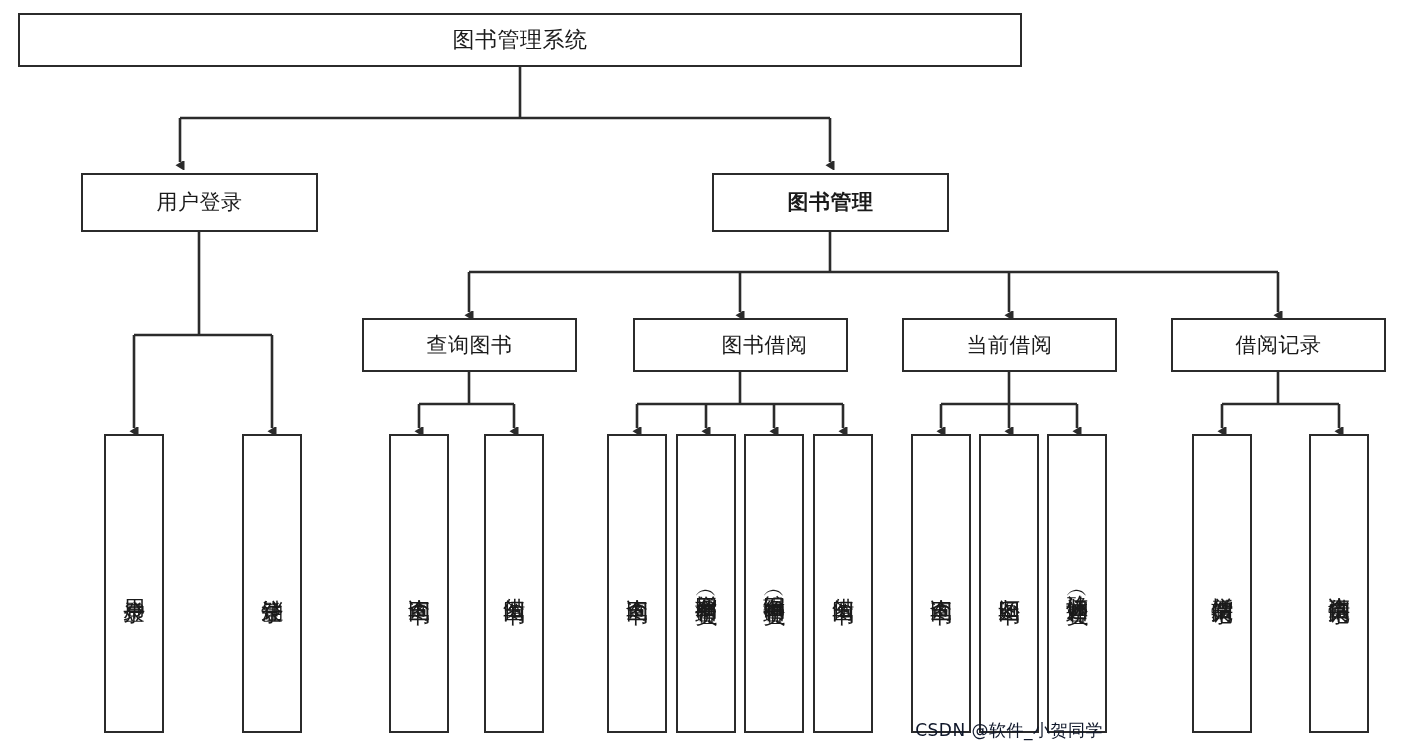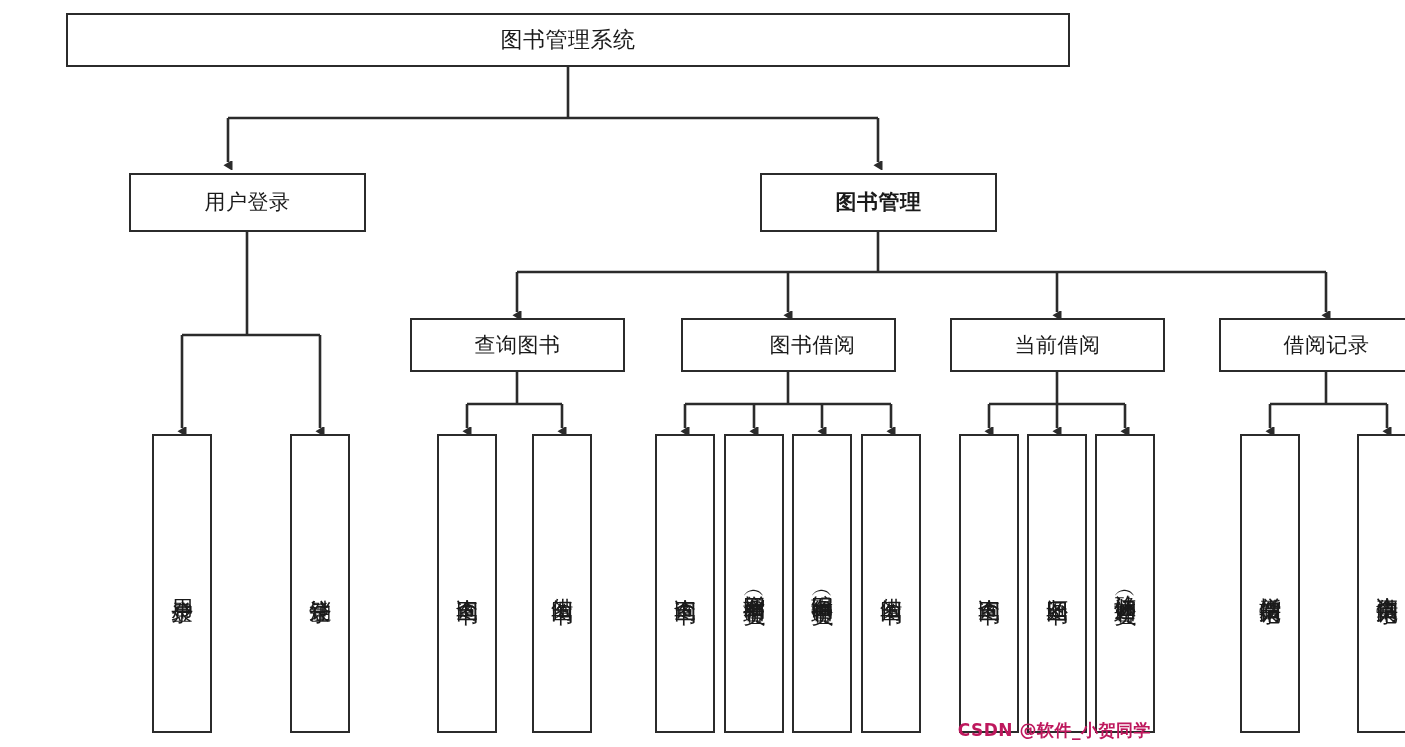--- a/index.html
+++ b/index.html
@@ -12,21 +12,20 @@
     height: 747px;
     font-family: "DejaVu Sans", "Liberation Sans", sans-serif;
     overflow: hidden;
     position: relative;
   }
   #diagram-root {
     position: relative;
     width: 1111px;
     height: 747px;
     background: #ffffff;
-    margin-left: 48px;
   }
   svg#connector-layer {
     position: absolute;
     left: 0;
     top: 0;
     width: 1405px;
     height: 747px;
     pointer-events: none;
   }
   .node-box {
@@ -63,24 +62,23 @@
     font-size: 22px;
     line-height: 1.12;
     letter-spacing: 1.5px;
     max-height: 100%;
   }
   #watermark {
     position: absolute;
     right: 8px;
     bottom: 5px;
     font-size: 17px;
-    color: #be185d;
+    color: #0f172a;
     letter-spacing: 0.5px;
     white-space: nowrap;
-    font-weight: bold;
   }
 </style>
 </head>
 <body>
 
 <div id="diagram-root">
 
   <svg id="connector-layer" viewBox="0 0 1405 747" xmlns="http://www.w3.org/2000/svg">
     <defs>
       <marker id="arrowhead" markerWidth="9" markerHeight="11" refX="1.2" refY="5.5" orient="auto" markerUnits="userSpaceOnUse">

